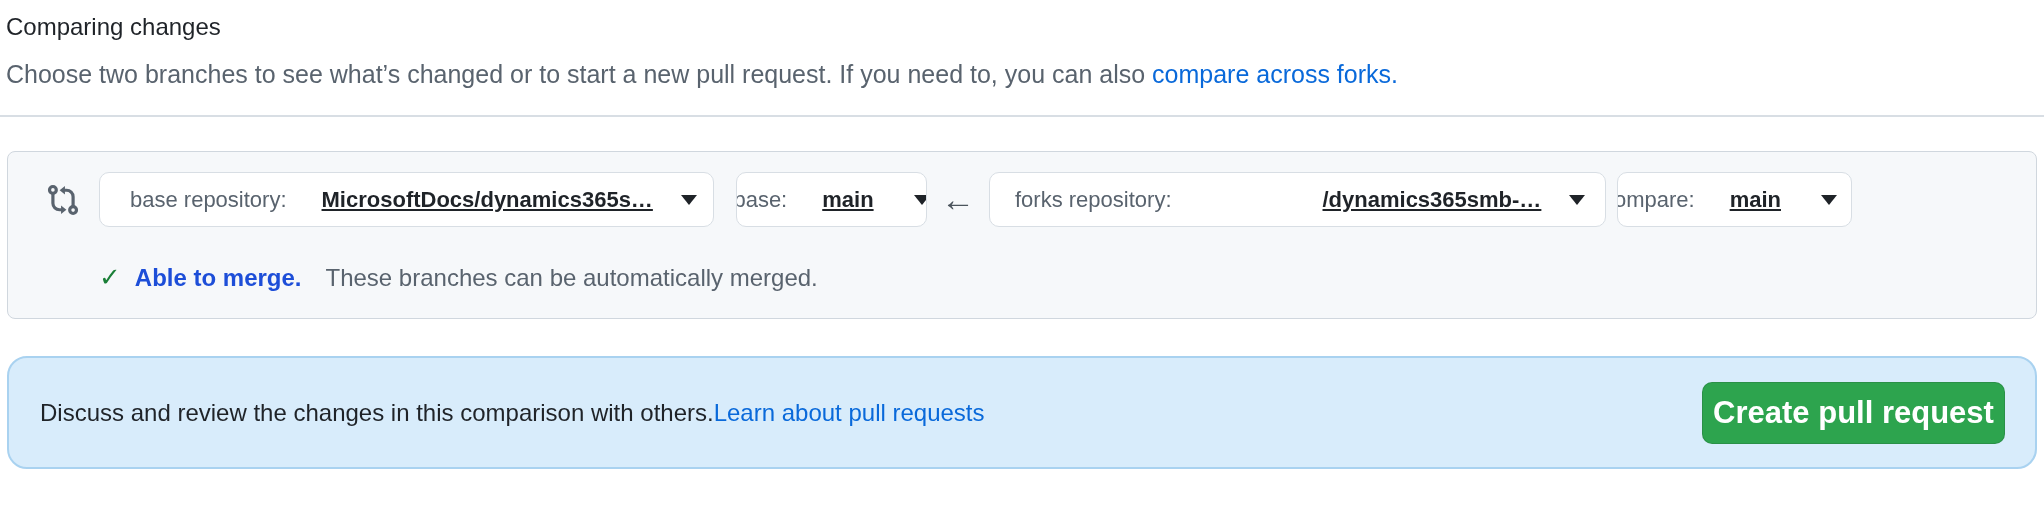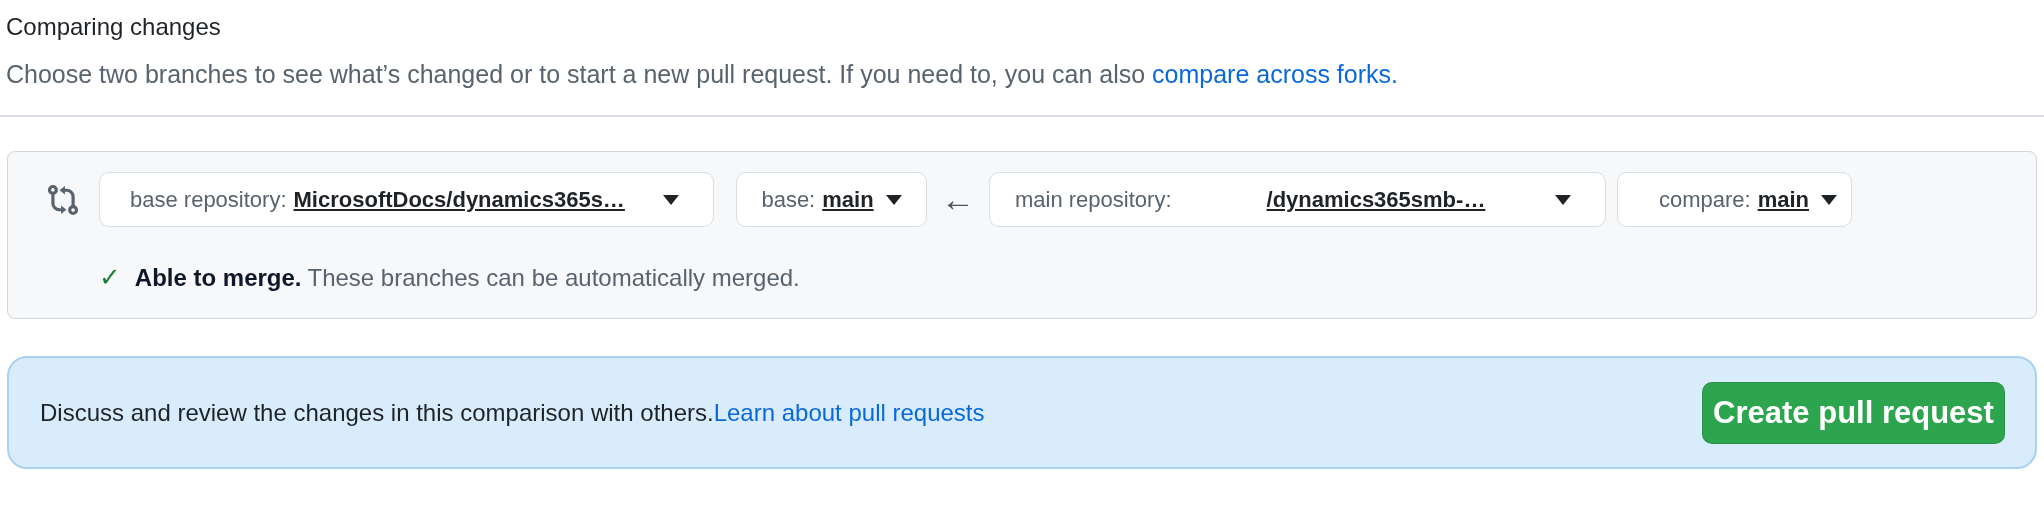--- a/index.html
+++ b/index.html
@@ -51,20 +51,21 @@
     background: #ffffff;
     border: 1px solid #d8dee4;
     border-radius: 10px;
     display: flex;
     align-items: center;
     font-size: 22px;
     color: #59636e;
     cursor: pointer;
     white-space: nowrap;
     overflow: hidden;
+    gap: 28px;
   }
   .btn .val { color: #1f2328; font-weight: 600; margin-left: 7px; text-decoration: underline; }
   .caret {
     width: 0; height: 0;
     border-left: 8px solid transparent;
     border-right: 8px solid transparent;
     border-top: 10px solid #1f2328;
     flex: none;
   }
   .btn-base-repo { width: 615px; padding: 0 34px 0 30px; }
@@ -86,21 +87,21 @@
     font-size: 24px;
     line-height: 29px;
     color: #59636e;
   }
   .check-icon {
     color: #1a7f37;
     font-size: 26px;
     margin-right: 14px;
     font-weight: 400;
   }
-  .merge-title { color: #0f172a; font-weight: 700; margin-right: 6px; }
+  .merge-title { color: #1d4ed8; font-weight: 700; margin-right: 24px; }
   
   .pr-banner {
     margin: 37px 7px 0 7px;
     height: 113px;
     background: #d8ecfb;
     border: 2px solid #a9d2f0;
     border-radius: 20px;
     display: flex;
     align-items: center;
     padding: 0 30px 0 31px;
@@ -152,21 +153,21 @@
 
     <div class="btn btn-base-branch">
       <span>base:</span>
       <span class="val">main</span>
       <span class="caret"></span>
     </div>
 
     <span class="arrow-left">←</span>
 
     <div class="btn btn-head-repo">
-      <span>main repository:</span>
+      <span>forks repository:</span>
       <span class="head-owner-gap"></span>
       <span class="val" style="margin-left:0;">/dynamics365smb-…</span>
       <span class="caret"></span>
     </div>
 
     <div class="btn btn-compare-branch">
       <span>compare:</span>
       <span class="val">main</span>
       <span class="caret"></span>
     </div>

